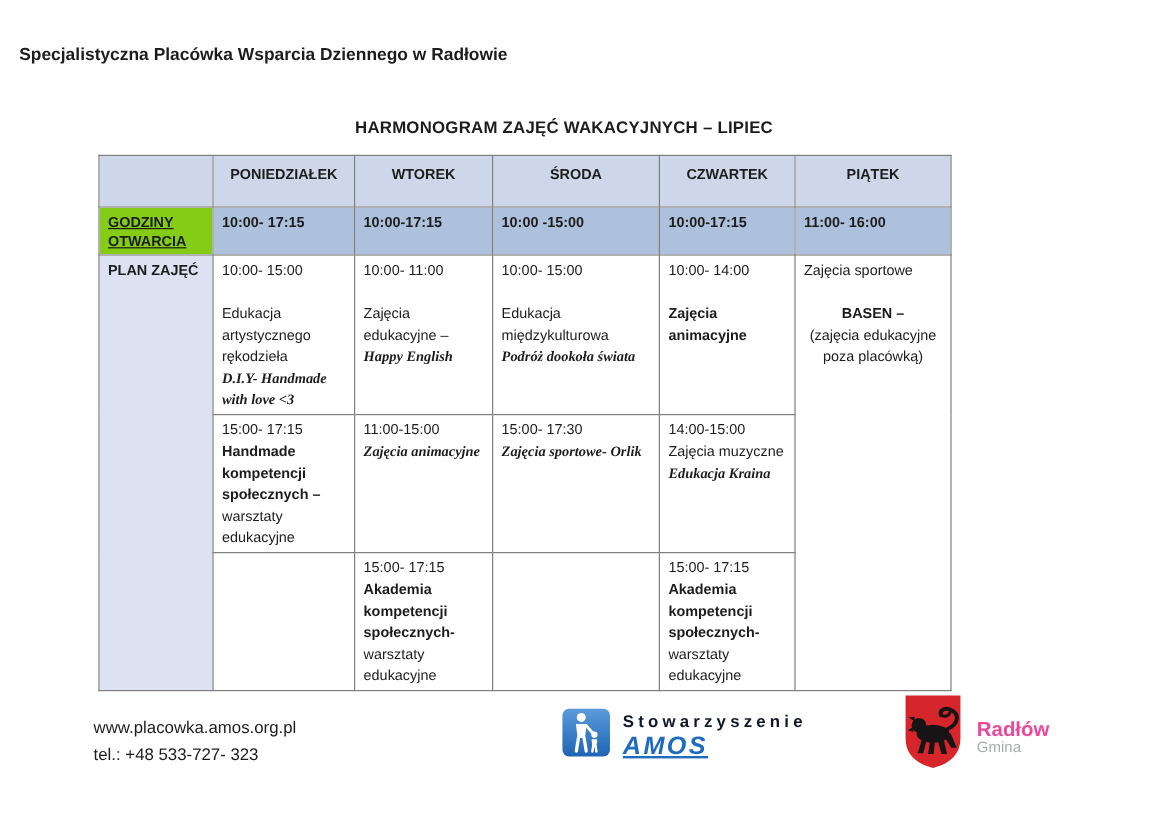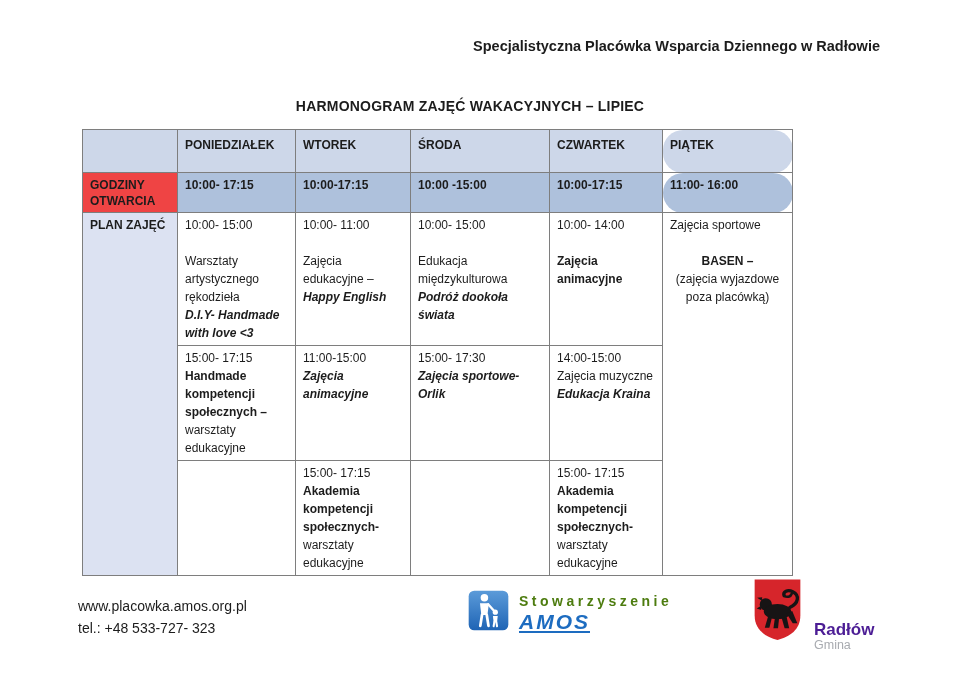--- a/index.html
+++ b/index.html
@@ -6,21 +6,21 @@
   html, body { width: 960px; height: 678px; }
   body {
     position: relative;
     background: #ffffff;
     font-family: "Liberation Sans", sans-serif;
     color: #1c1c1c;
   }
   .org-header {
     position: absolute;
     top: 38px; left: 0; right: 80px;
-    text-align: right;
+    text-align: left;
     font-size: 14.5px;
     font-weight: bold;
     padding-left: 16px;
   }
   .doc-title {
     position: absolute;
     top: 98px; left: 0; width: 940px;
     text-align: center;
     font-size: 14px;
     font-weight: bold;
@@ -38,74 +38,73 @@
     padding: 3px 7px;
     font-size: 12px;
     line-height: 1.5;
     overflow: hidden;
   }
   tr.row-days    { height: 43px; }
   tr.row-hours   { height: 35px; }
   tr.row-plan-1  { height: 133px; padding-left: 11px; }
   tr.row-plan-2  { height: 107px; }
   tr.row-plan-3  { height: 110px; }
-  tr.row-days td  { background: #cdd7e9; font-weight: bold; padding-top: 6px; }
+  tr.row-days td  { background: #cdd7e9; font-weight: bold; padding-top: 6px; text-align: center; }
   tr.row-hours td { background: #aec1dc; font-weight: bold; }
-  tr.row-hours td.side-label { background: #ef4444; line-height: 1.35; padding-top: 4px; }
-  td.big { font-size: 15px; border-radius: 20px; }
+  tr.row-hours td.side-label { background: #84cc16; line-height: 1.35; padding-top: 4px; text-decoration: underline; }
+  td.big { font-size: 15px; }
   td.plan-label {
     background: #dce2f2;
     font-weight: bold;
     font-size: 12.5px;
   }
   .b  { font-weight: bold; }
-  .bi { font-weight: bold; font-style: italic; }
+  .bi { font-weight: bold; font-style: italic; font-family: Liberation Serif, serif; }
   .gap { height: 18px; }
   .center { text-align: center; }
   .footer-contact {
     position: absolute;
     left: 78px; top: 595px;
     font-size: 14px;
     line-height: 22px;
   }
   .amos-logo {
     position: absolute;
     left: 468px; top: 590px;
     display: flex;
   }
   .amos-badge { width: 41px; height: 41px; }
   .amos-text { margin-left: 10px; padding-top: 3px; }
   .amos-org {
     font-size: 14px;
     font-weight: 600;
     letter-spacing: 3.5px;
-    color: #4d7c0f;
+    color: #0f172a;
   }
   .amos-name {
     font-size: 21px;
     font-weight: bold;
     font-style: italic;
     letter-spacing: 2px;
     color: #1d6cc0;
     margin-top: 1px;
     text-decoration: underline;
   }
   .radlow-logo {
     position: absolute;
     left: 752px; top: 578px;
     display: flex;
   }
   .radlow-crest { width: 51px; height: 64px; }
   .radlow-text { margin-left: 11px; padding-top: 21px; }
   .radlow-name {
     font-size: 17px;
     font-weight: bold;
-    color: #4c1d95;
+    color: #ec4899;
     line-height: 17px;
-    margin-top: 22px;
   }
   .radlow-sub {
     font-size: 12.5px;
     color: #a8abb0;
     line-height: 14px;
   }
 </style>
 </head>
 <body>
 
@@ -136,21 +135,21 @@
     <td>10:00-17:15</td>
     <td>10:00 -15:00</td>
     <td>10:00-17:15</td>
     <td class="big">11:00- 16:00</td>
   </tr>
   <tr class="row-plan-1">
     <td class="plan-label" rowspan="3">PLAN ZAJĘĆ</td>
     <td>
       <div>10:00- 15:00</div>
       <div class="gap"></div>
-      <div>Warsztaty artystycznego rękodzieła</div>
+      <div>Edukacja artystycznego rękodzieła</div>
       <div class="bi">D.I.Y- Handmade with love &lt;3</div>
     </td>
     <td>
       <div>10:00- 11:00</div>
       <div class="gap"></div>
       <div>Zajęcia edukacyjne –</div>
       <div class="bi">Happy English</div>
     </td>
     <td>
       <div>10:00- 15:00</div>
@@ -160,21 +159,21 @@
     </td>
     <td>
       <div>10:00- 14:00</div>
       <div class="gap"></div>
       <div class="b">Zajęcia animacyjne</div>
     </td>
     <td rowspan="3">
       <div>Zajęcia sportowe</div>
       <div class="gap"></div>
       <div class="b center">BASEN –</div>
-      <div class="center">(zajęcia wyjazdowe poza placówką)</div>
+      <div class="center">(zajęcia edukacyjne poza placówką)</div>
     </td>
   </tr>
   <tr class="row-plan-2">
     <td>
       <div>15:00- 17:15</div>
       <div class="b">Handmade kompetencji społecznych –</div>
       <div>warsztaty edukacyjne</div>
     </td>
     <td>
       <div>11:00-15:00</div>

